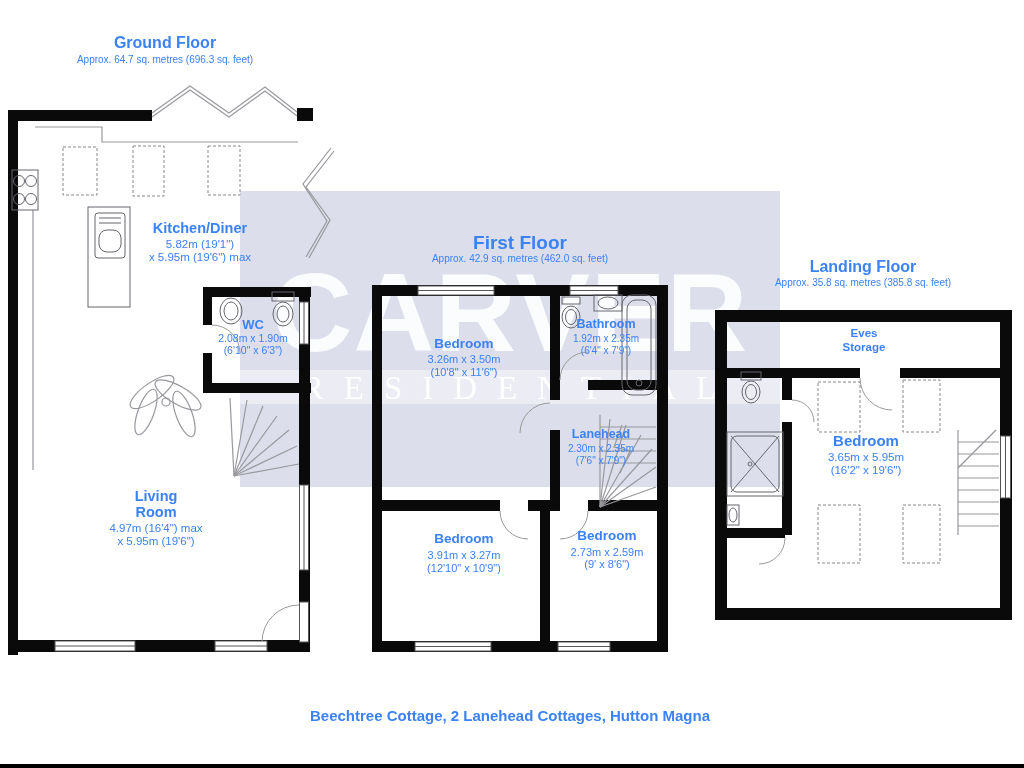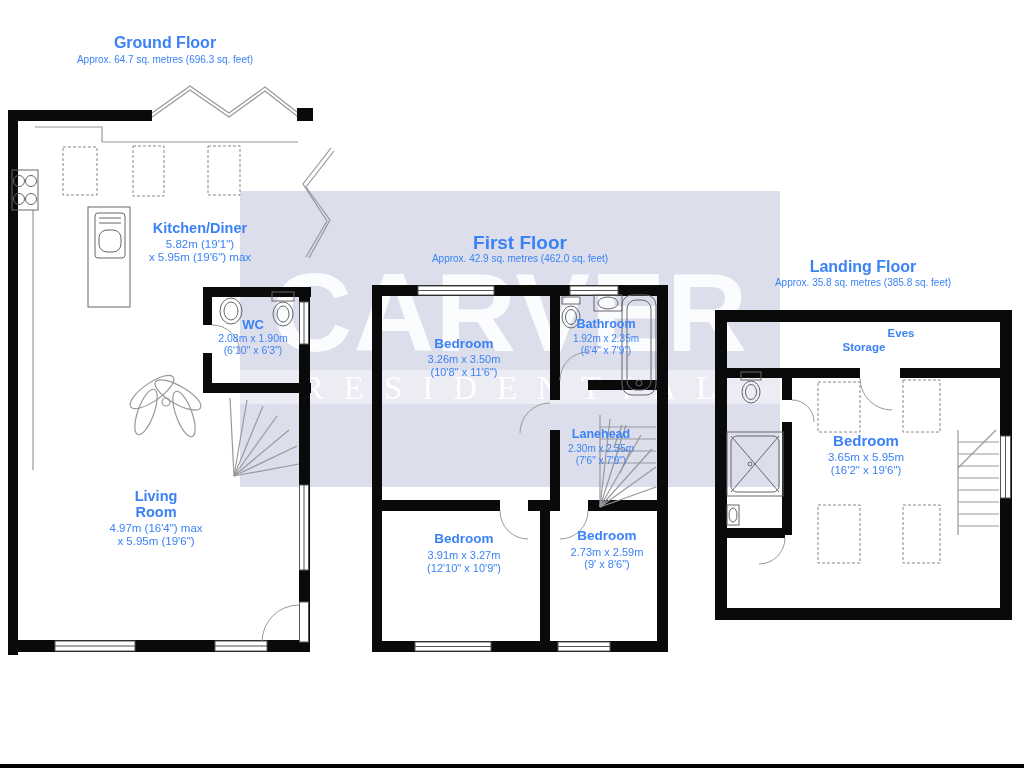--- a/index.html
+++ b/index.html
@@ -276,22 +276,23 @@
   <div class="lbl" style="left:464px;top:549px;font-size:11px;">3.91m x 3.27m</div>
   <div class="lbl" style="left:464px;top:562px;font-size:11px;">(12'10" x 10'9")</div>
 
   <div class="lbl b" style="left:607px;top:529px;font-size:13.5px;">Bedroom</div>
   <div class="lbl" style="left:607px;top:546px;font-size:11px;">2.73m x 2.59m</div>
   <div class="lbl" style="left:607px;top:558px;font-size:11px;">(9' x 8'6")</div>
 
   <div class="lbl b" style="left:863px;top:258px;font-size:16px;">Landing Floor</div>
   <div class="lbl" style="left:863px;top:277px;font-size:10px;">Approx. 35.8 sq. metres (385.8 sq. feet)</div>
 
-  <div class="lbl b" style="left:864px;top:327px;font-size:11.5px;margin-left:37px;">Eves</div>
+  <div class="lbl b" style="left:864px;top:327px;font-size:11.5px;">Eves</div>
   <div class="lbl b" style="left:864px;top:341px;font-size:11.5px;">Storage</div>
 
   <div class="lbl b" style="left:866px;top:433px;font-size:15px;">Bedroom</div>
   <div class="lbl" style="left:866px;top:451px;font-size:11.5px;">3.65m x 5.95m</div>
   <div class="lbl" style="left:866px;top:464px;font-size:11.5px;">(16'2" x 19'6")</div>
 
+  <div class="lbl b" style="left:510px;top:708px;font-size:15px;">Beechtree Cottage, 2 Lanehead Cottages, Hutton Magna</div>
 
   <div class="bottom-bar"></div>
 </div>
 
 </body></html>

